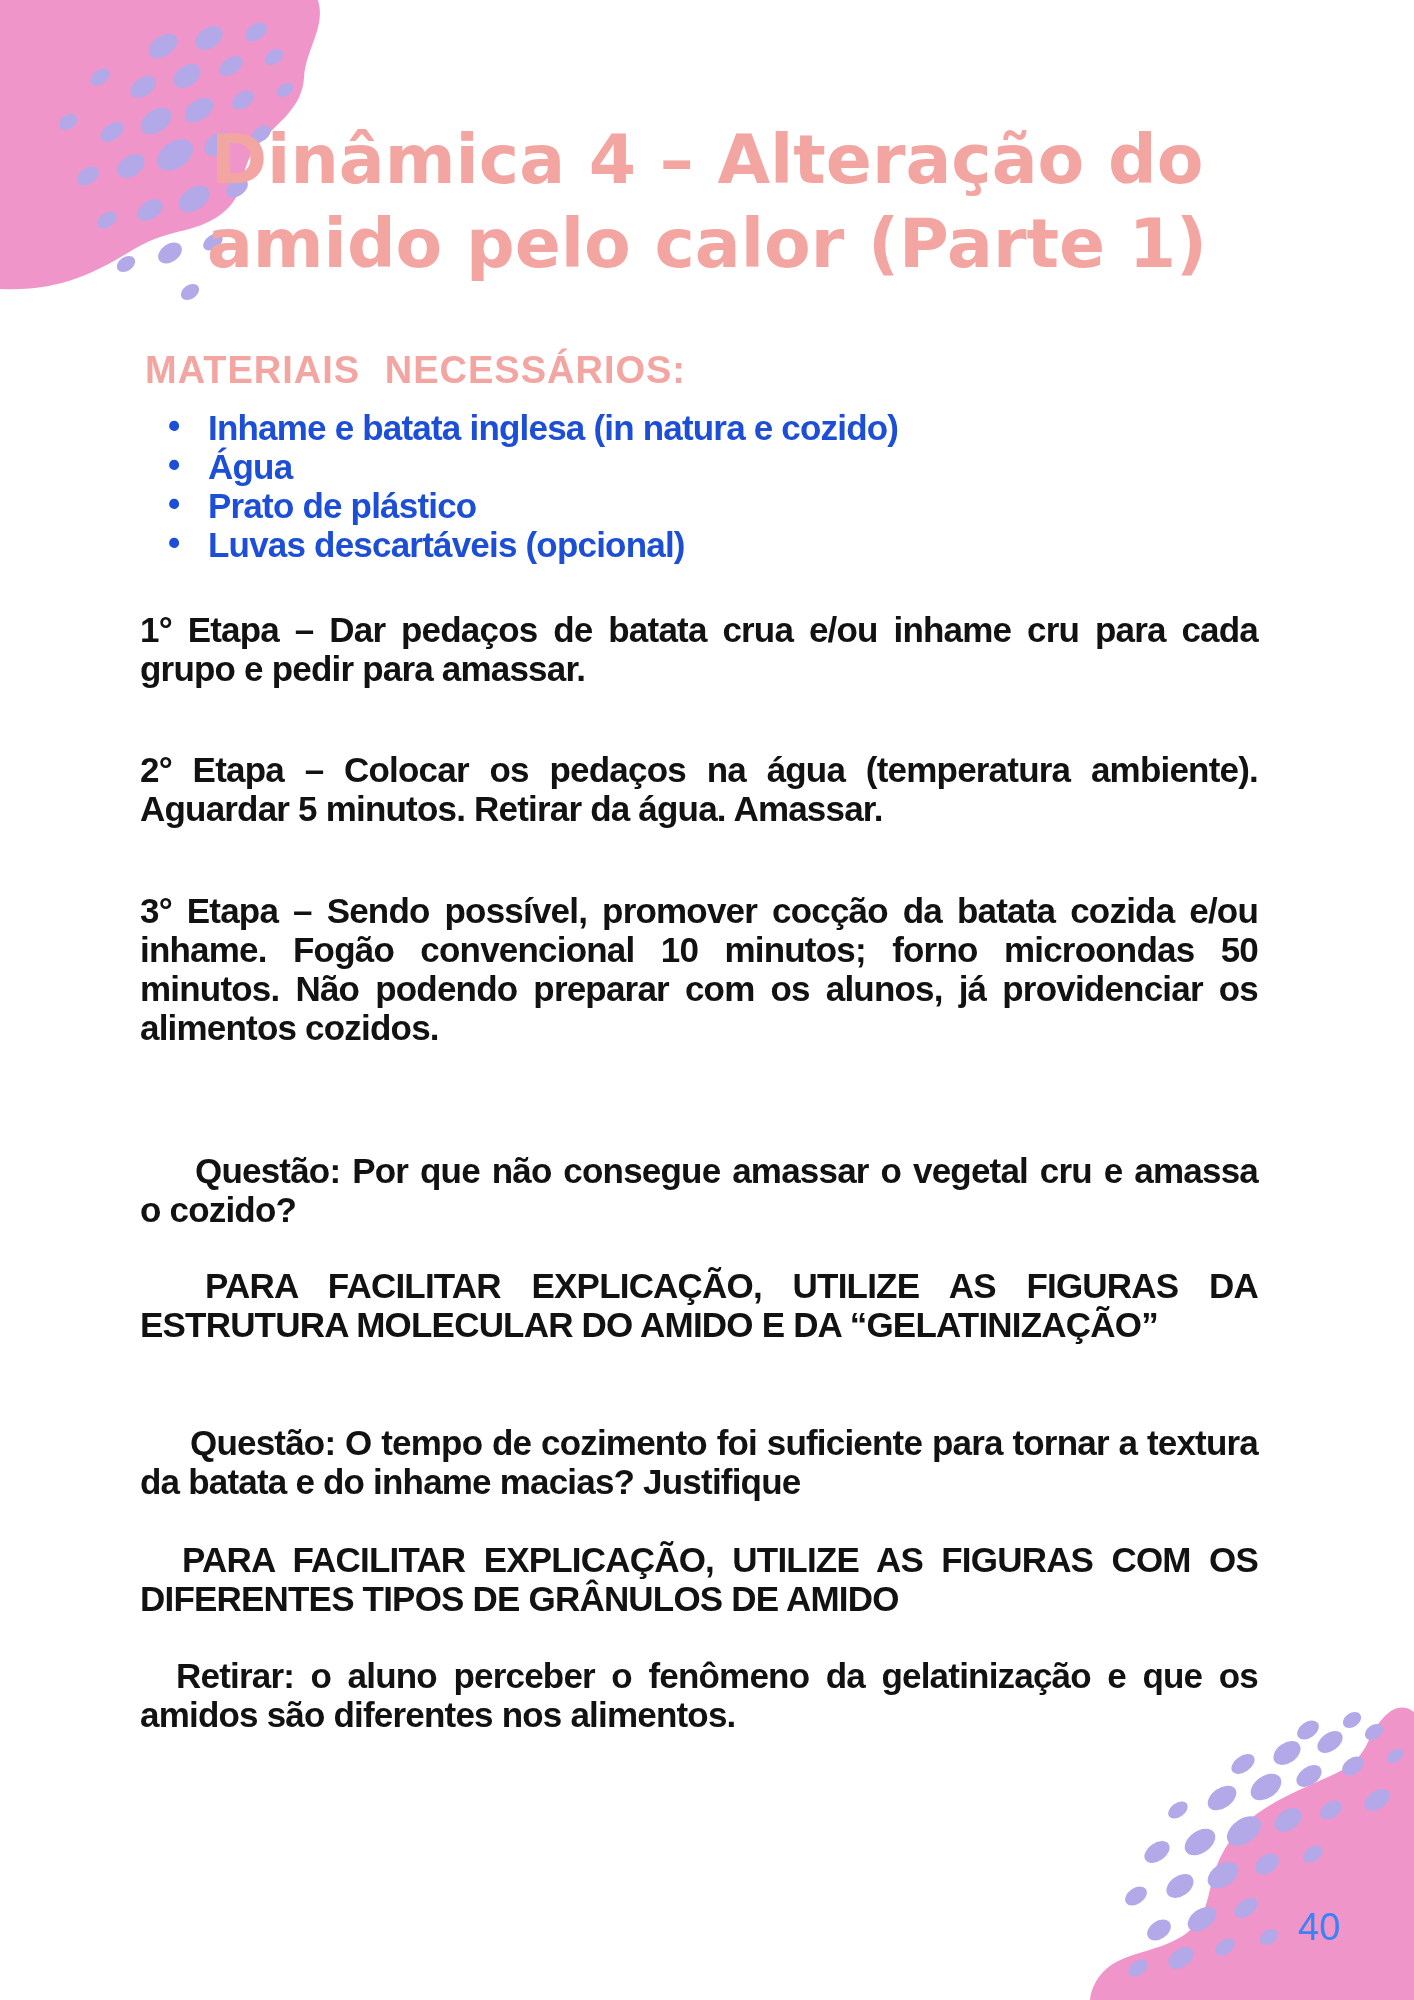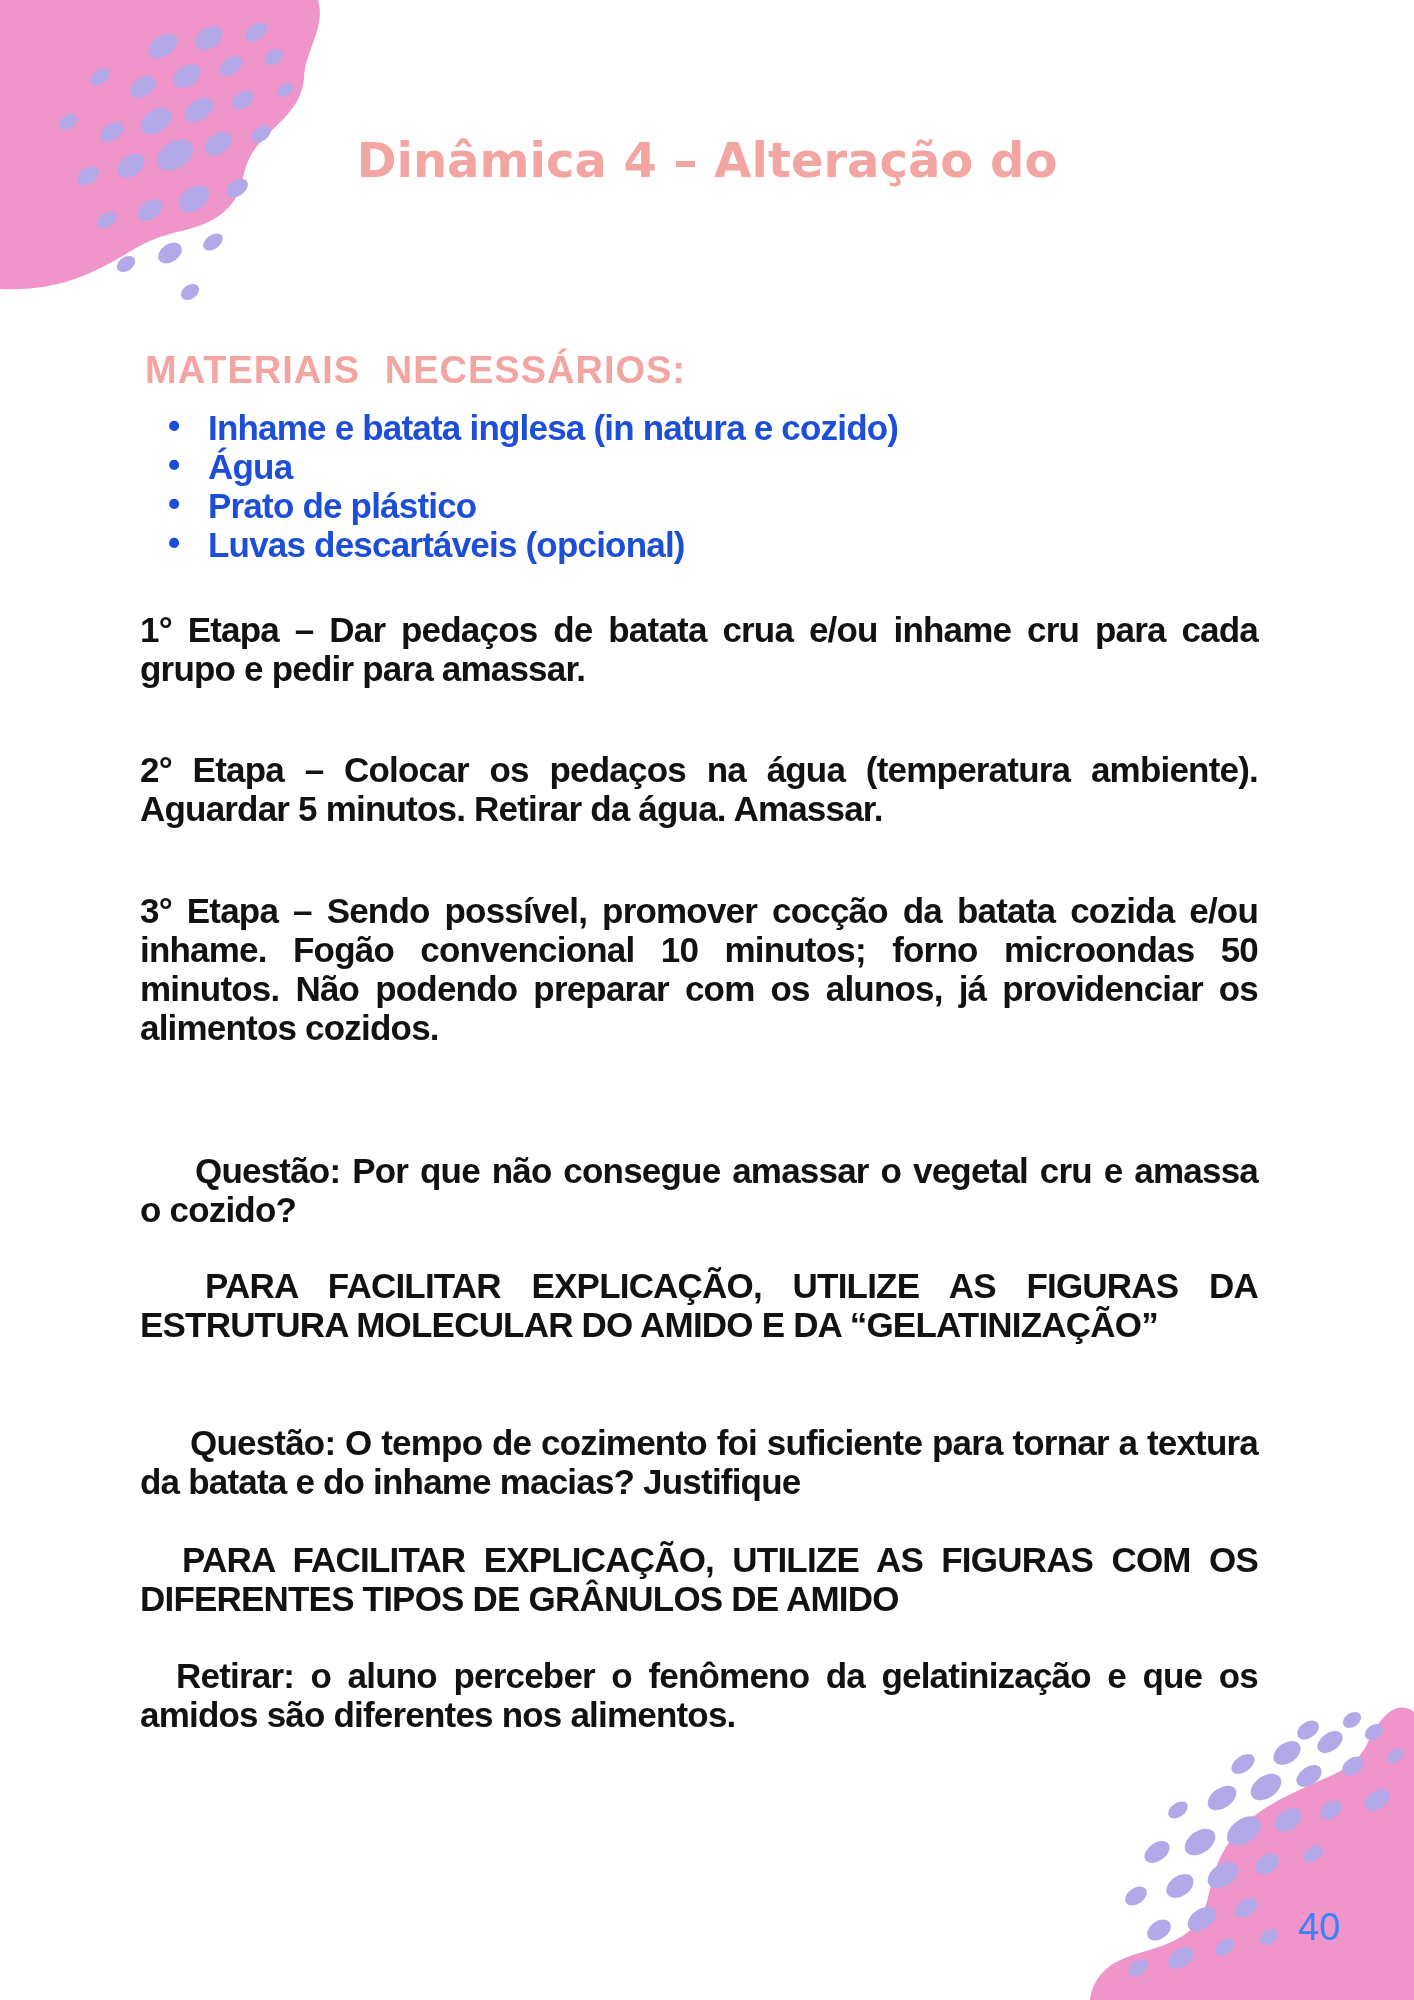--- a/index.html
+++ b/index.html
@@ -18,21 +18,21 @@
   .blob { fill:#ef95ca; }
   .dot  { fill:#b3a9e8; }
 
   .title {
     position:absolute; z-index:2;
     top:118px; left:107px; width:1200px;
     margin:0;
     text-align:center;
     font-family:"DejaVu Sans", sans-serif;
     font-weight:bold;
-    font-size:48px; line-height:84px;
+    font-size:68px; line-height:84px;
     color:#f3a5a1;
   }
   .title span { display:block; }
 
   .materials-heading {
     position:absolute; z-index:1;
     top:350px; left:145px;
     font-weight:bold;
     font-size:38px; line-height:40px;
     letter-spacing:1px; word-spacing:13px;
@@ -154,20 +154,21 @@
         <ellipse cx="1246" cy="1908" rx="13" ry="8" transform="rotate(-35 1246 1908)" class="dot"></ellipse>
         <ellipse cx="1138" cy="1968" rx="11" ry="7" transform="rotate(-35 1138 1968)" class="dot"></ellipse>
         <ellipse cx="1181" cy="1958" rx="14" ry="9" transform="rotate(-35 1181 1958)" class="dot"></ellipse>
         <ellipse cx="1225" cy="1947" rx="11" ry="7" transform="rotate(-35 1225 1947)" class="dot"></ellipse>
         <ellipse cx="1269" cy="1937" rx="10" ry="7" transform="rotate(-35 1269 1937)" class="dot"></ellipse>
       </g>
   </svg>
 
   <h1 class="title">
     <span>Dinâmica 4 – Alteração do</span>
+    <span>amido pelo calor (Parte 1)</span>
   </h1>
 
   <div class="materials-heading">MATERIAIS NECESSÁRIOS:</div>
 
   <ul class="materials-list">
     <li>Inhame e batata inglesa (in natura e cozido)</li>
     <li>Água</li>
     <li>Prato de plástico</li>
     <li>Luvas descartáveis (opcional)</li>
   </ul>

